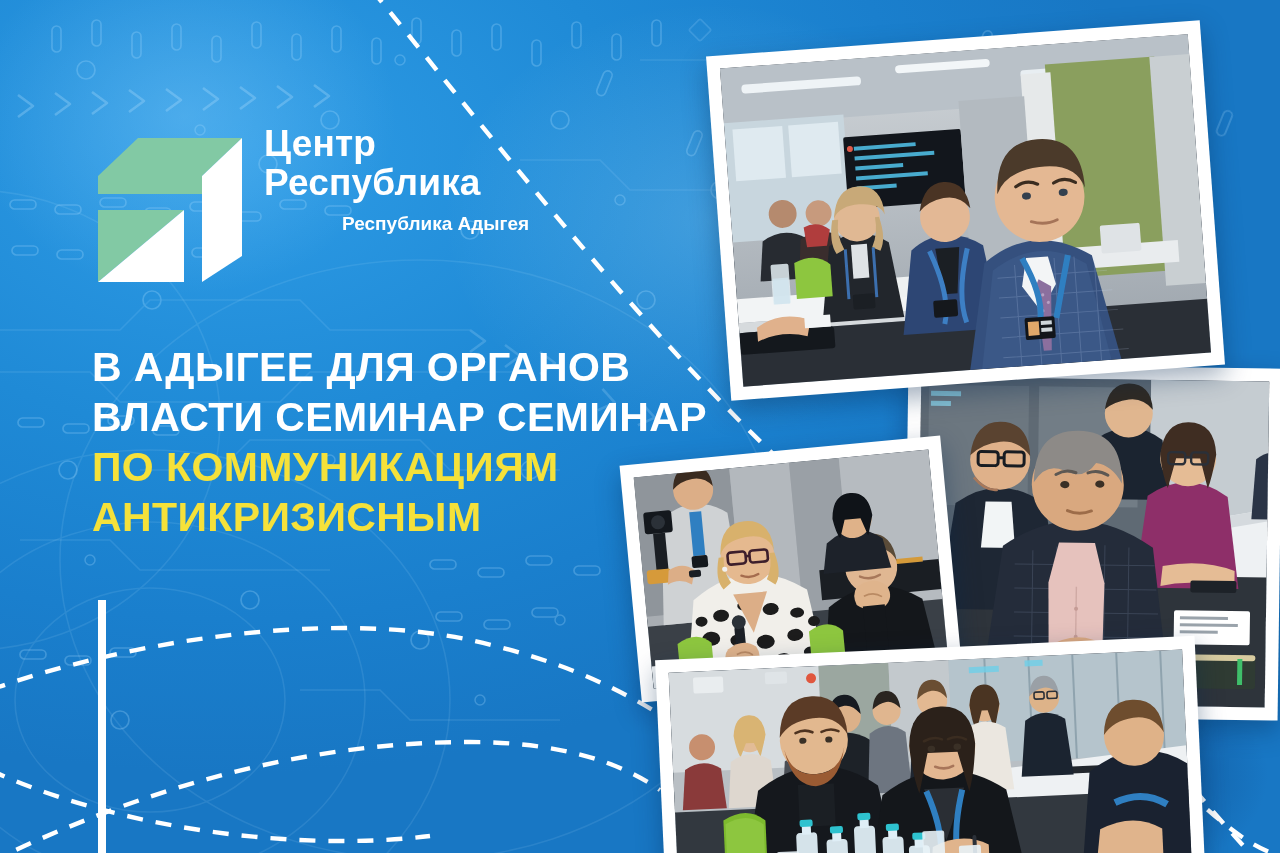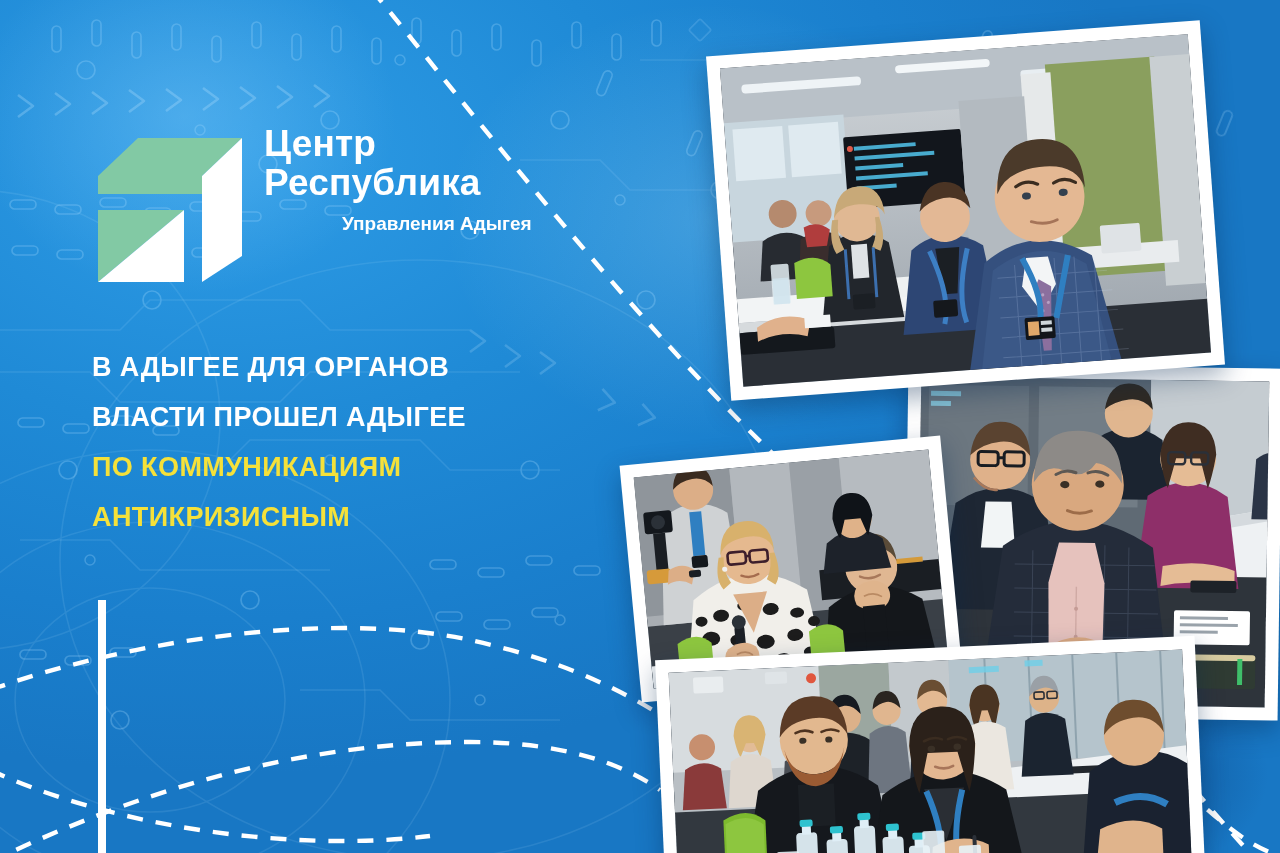--- a/index.html
+++ b/index.html
@@ -53,21 +53,21 @@
     letter-spacing:.2px;white-space:nowrap;
   }
   .logo-sub{
     color:#ffffff;font-weight:700;font-size:19px;line-height:22px;
     margin-top:11px;margin-left:78px;white-space:nowrap;
   }
 
   
   .headline{position:absolute;left:92px;top:342px;width:640px;}
   .hl{
-    font-weight:700;font-size:27px;line-height:50px;letter-spacing:.4px;
+    font-weight:700;font-size:41px;line-height:50px;letter-spacing:.4px;
     white-space:nowrap;
   }
   .hl.white{color:#ffffff;}
   .hl.yellow{color:#f5e13a;}
 
   
   .photo{
     position:absolute;
     background:#ffffff;
     box-shadow:0 10px 26px rgba(6,40,80,.38);
@@ -280,27 +280,27 @@
 
       <polygon points="2,44 106,44 106,62 2,62" fill="#82c9a4"></polygon>
 
       <polygon points="2,78 88,78 2,150" fill="#82c9a4"></polygon>
       <polygon points="88,78 88,150 2,150" fill="#ffffff"></polygon>
     </svg>
 
     <div class="logo-text">
       <div class="logo-line">Центр</div>
       <div class="logo-line">Республика</div>
-      <div class="logo-sub">Управления Адыгея</div>
+      <div class="logo-sub">Республика Адыгея</div>
     </div>
   </div>
 
   <div class="headline">
     <div class="hl white">В АДЫГЕЕ ДЛЯ ОРГАНОВ</div>
-    <div class="hl white">ВЛАСТИ ПРОШЕЛ АДЫГЕЕ</div>
+    <div class="hl white">ВЛАСТИ СЕМИНАР СЕМИНАР</div>
     <div class="hl yellow">ПО КОММУНИКАЦИЯМ</div>
     <div class="hl yellow">АНТИКРИЗИСНЫМ</div>
   </div>
 
   <div class="photo" id="photo-top">
     <div class="inner">
       <svg viewBox="0 0 470 320" preserveAspectRatio="xMidYMid slice">
         <defs>
           <linearGradient id="tRoom" x1="0" y1="0" x2="0" y2="1">
             <stop offset="0" stop-color="#cfd4d8"></stop>

